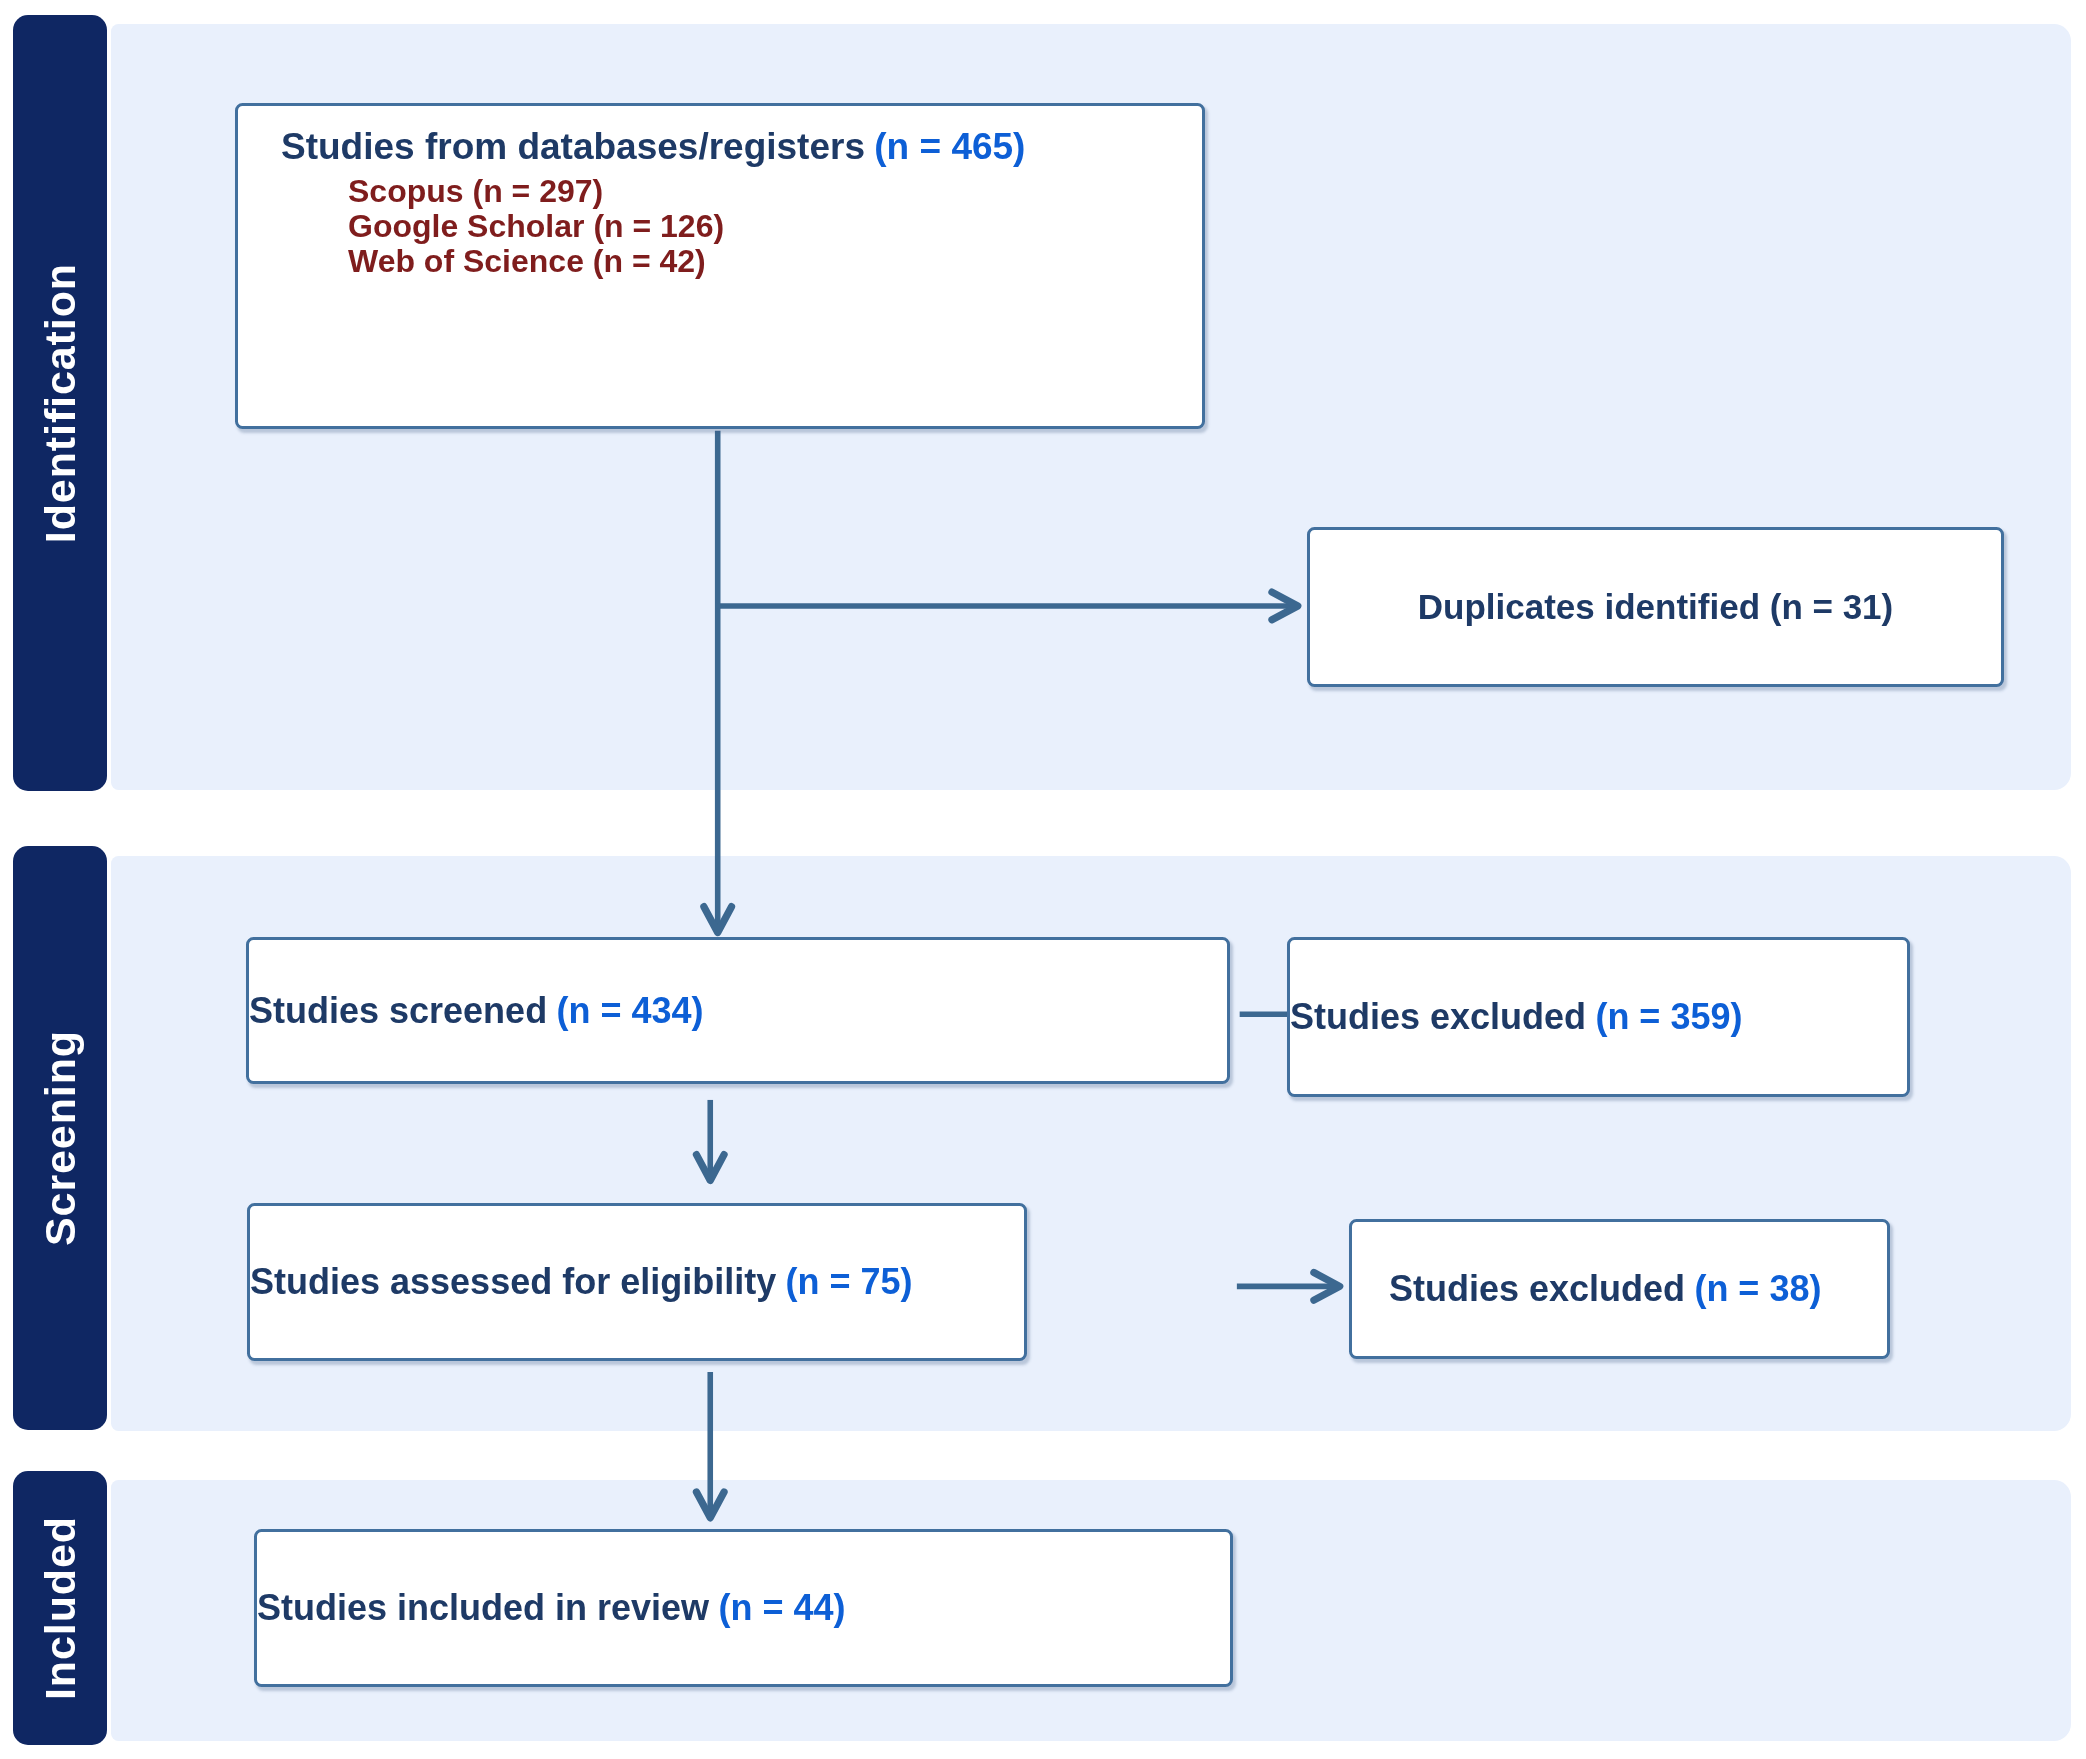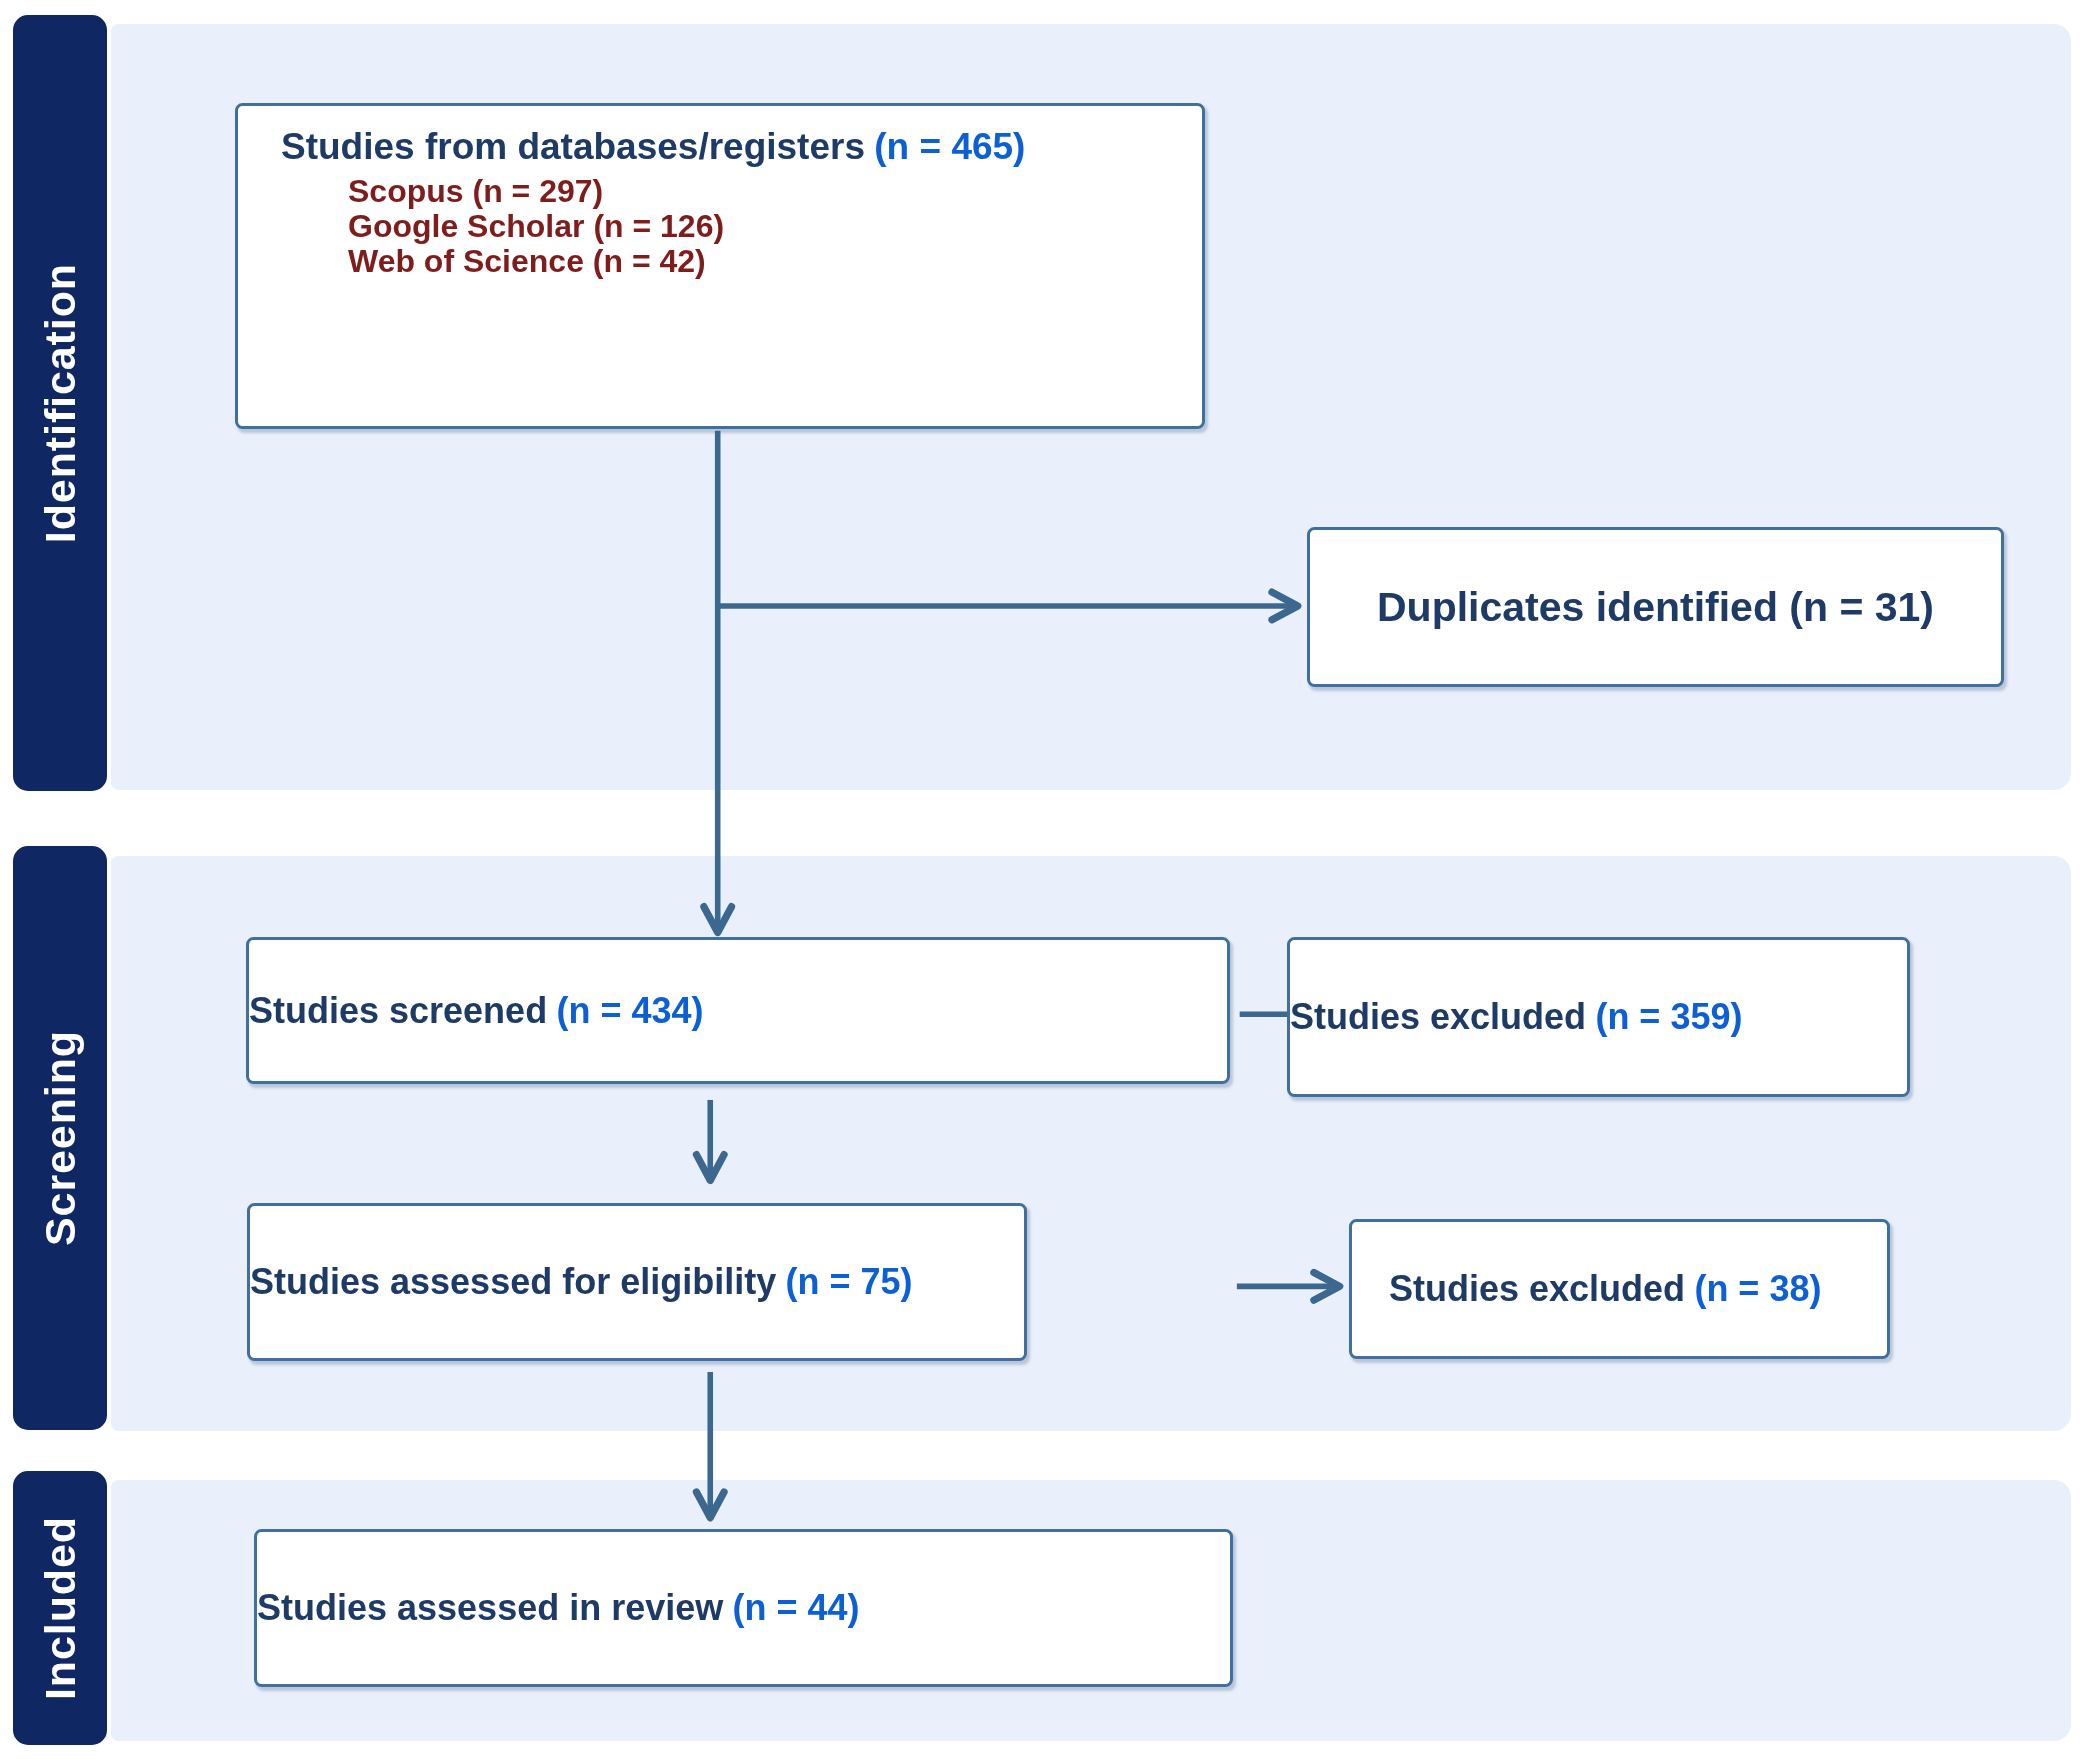--- a/index.html
+++ b/index.html
@@ -120,38 +120,38 @@
     <div class="title">
       <span>Studies from databases/registers</span><span class="n">(n = 465)</span>
     </div>
     <div class="sub-list">
       <div class="sub-item">Scopus (n = 297)</div>
       <div class="sub-item">Google Scholar (n = 126)</div>
       <div class="sub-item">Web of Science (n = 42)</div>
     </div>
   </div>
 
-  <div class="flowbox centered" style="left:1307px; top:527px; width:697px; height:160px; font-size:41px;">
+  <div class="flowbox centered" style="left:1307px; top:527px; width:697px; height:160px; font-size:35px;">
     <span>Duplicates identified (n = 31)</span>
   </div>
 
   <div class="flowbox" style="left:246px; top:937px; width:984px; height:147px;">
     <span class="pad"><span>Studies screened</span><span class="n">(n = 434)</span></span>
   </div>
 
   <div class="flowbox" style="left:1287px; top:937px; width:623px; height:160px;">
     <span class="pad"><span>Studies excluded</span><span class="n">(n = 359)</span></span>
   </div>
 
   <div class="flowbox" style="left:247px; top:1203px; width:780px; height:158px;">
     <span class="pad"><span>Studies assessed for eligibility</span><span class="n">(n = 75)</span></span>
   </div>
 
   <div class="flowbox" style="left:1349px; top:1219px; width:541px; height:140px;">
     <span class="pad" style="padding-left:37px;"><span>Studies excluded</span><span class="n">(n = 38)</span></span>
   </div>
 
   <div class="flowbox" style="left:254px; top:1529px; width:979px; height:158px;">
-    <span class="pad"><span>Studies assessed in review</span><span class="n">(n = 44)</span></span>
+    <span class="pad"><span>Studies included in review</span><span class="n">(n = 44)</span></span>
   </div>
 
 </div>
 
 
 </body></html>

